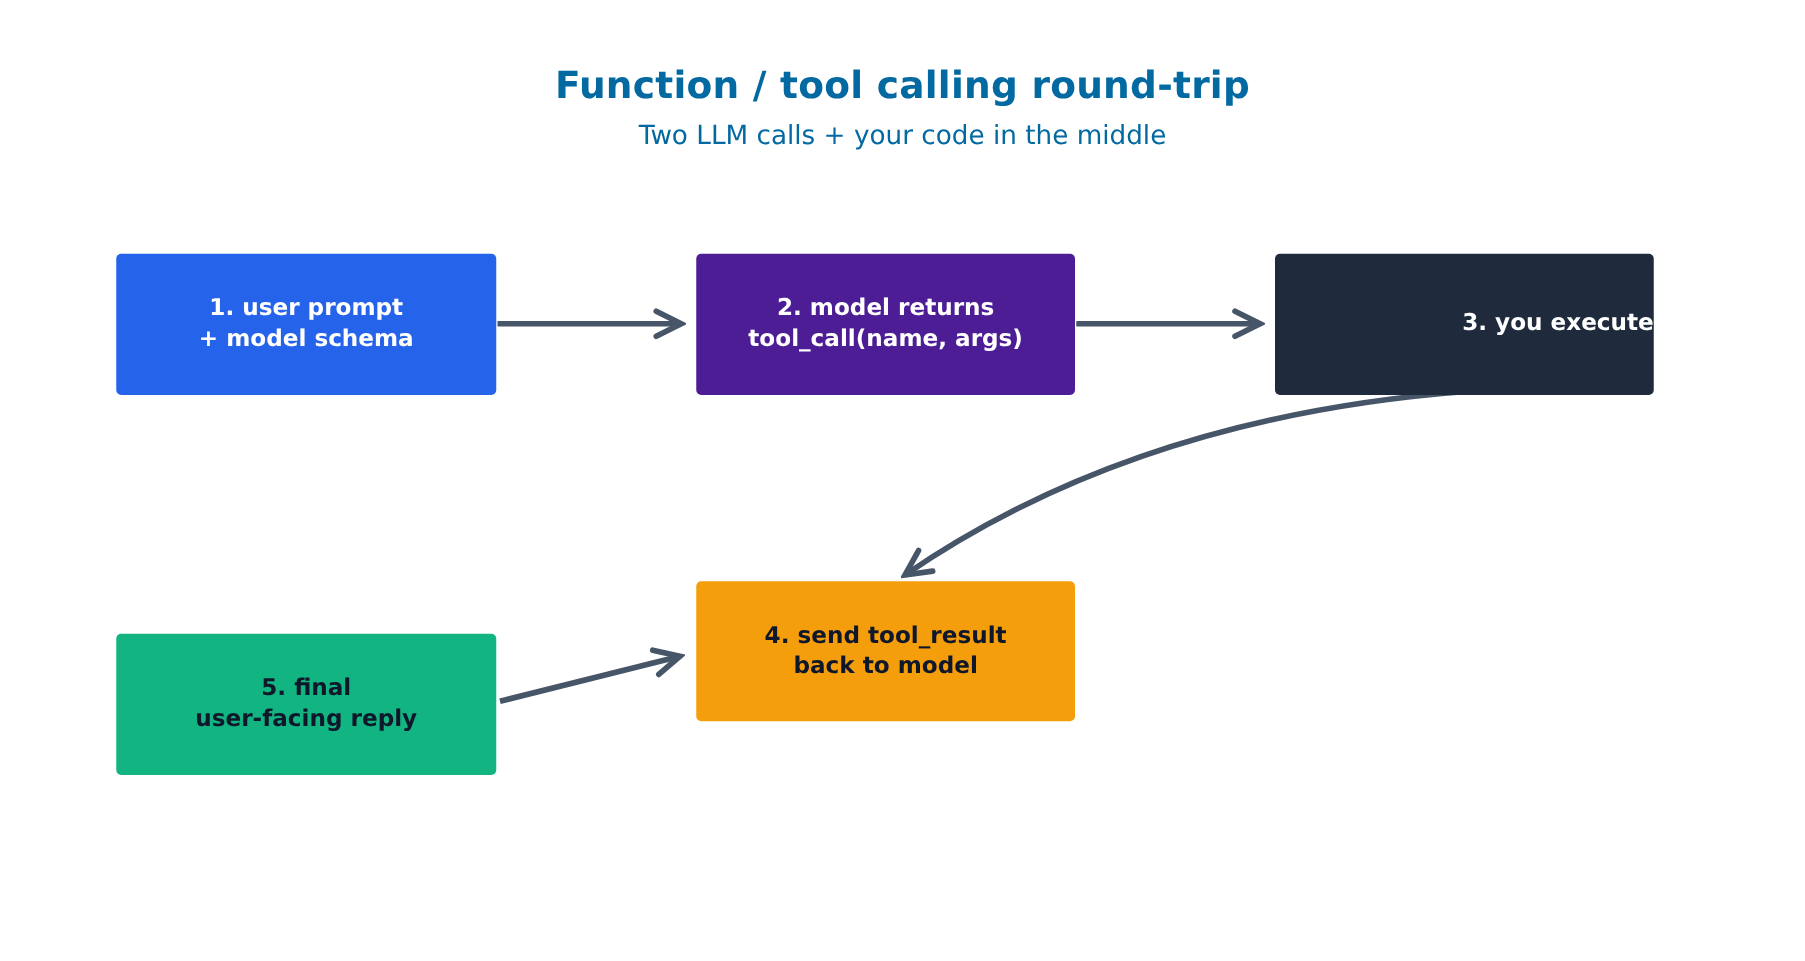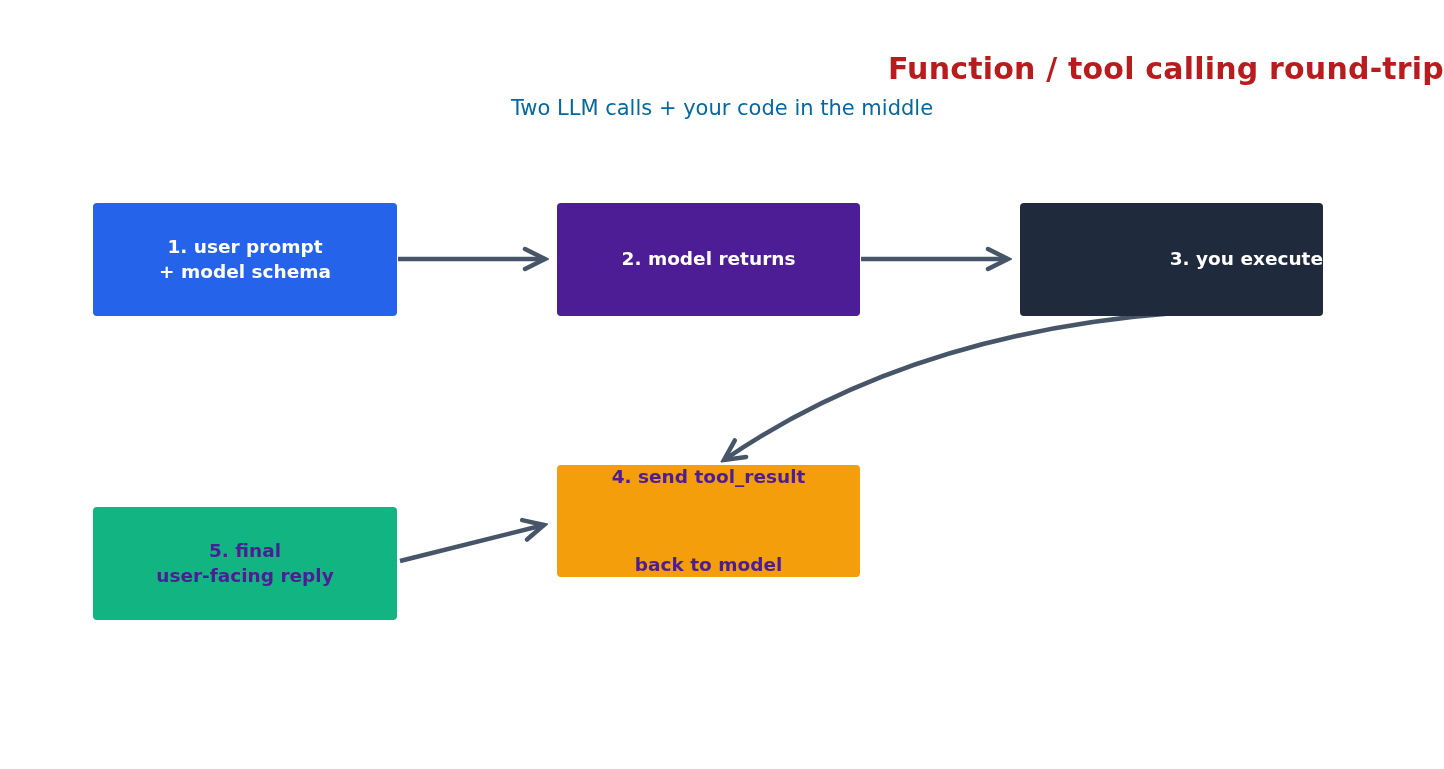--- a/index.html
+++ b/index.html
@@ -64,21 +64,21 @@
   .edge {
     fill: none;
     stroke-width: 4.5px;
   }
 </style>
 </head>
 <body style="background: rgb(255, 255, 255);">
 
 <div class="canvas">
 
-  <div class="page-title" style="color: #b91c1c; text-align: right;">Function / tool calling round-trip</div>
+  <div class="page-title" style="color: #0369a1;">Function / tool calling round-trip</div>
   <div class="page-subtitle" style="color: #0369a1;">Two LLM calls + your code in the middle</div>
 
   <svg class="edges-layer" viewBox="0 0 1444 769" xmlns="http://www.w3.org/2000/svg">
     <defs>
       <marker id="arrowhead" markerUnits="userSpaceOnUse" markerWidth="28" markerHeight="26" viewBox="0 0 28 26" refX="24" refY="13" orient="auto">
         <path class="arrowhead-path" d="M4 3 L24 13 L4 23" fill="none" stroke-width="4.5" stroke-linecap="round" stroke-linejoin="miter" stroke="#475569"></path>
       </marker>
     </defs>
     <path class="edge" d="M398 259 L545 259" marker-end="url(#arrowhead)" stroke="#475569"></path>
     <path class="edge" d="M861 259 L1008 259" marker-end="url(#arrowhead)" stroke="#475569"></path>
@@ -86,29 +86,30 @@
     <path class="edge" d="M400 561 L544 525" marker-end="url(#arrowhead)" stroke="#475569"></path>
   </svg>
 
   <div class="node node-step1" style="background: rgb(37, 99, 235); color: rgb(255, 255, 255);">
     <span>1. user prompt</span>
     <span>+ model schema</span>
   </div>
 
   <div class="node node-step2" style="background: #4c1d95; color: rgb(255, 255, 255);">
     <span>2. model returns</span>
+    <span>tool_call(name, args)</span>
   </div>
 
   <div class="node node-step3" style="background: rgb(31, 42, 60); color: rgb(255, 255, 255);">
     <span>3. you execute</span>
   </div>
 
-  <div class="node node-step4" style="background: rgb(245, 158, 11); color: #4c1d95; justify-content: space-between;">
+  <div class="node node-step4" style="background: rgb(245, 158, 11); color: #0f172a;">
     <span>4. send tool_result</span>
     <span>back to model</span>
   </div>
 
-  <div class="node node-step5" style="background: rgb(18, 181, 129); color: #4c1d95;">
+  <div class="node node-step5" style="background: rgb(18, 181, 129); color: #0f172a;">
     <span>5. final</span>
     <span>user-facing reply</span>
   </div>
 
 </div>
 
 </body></html>

